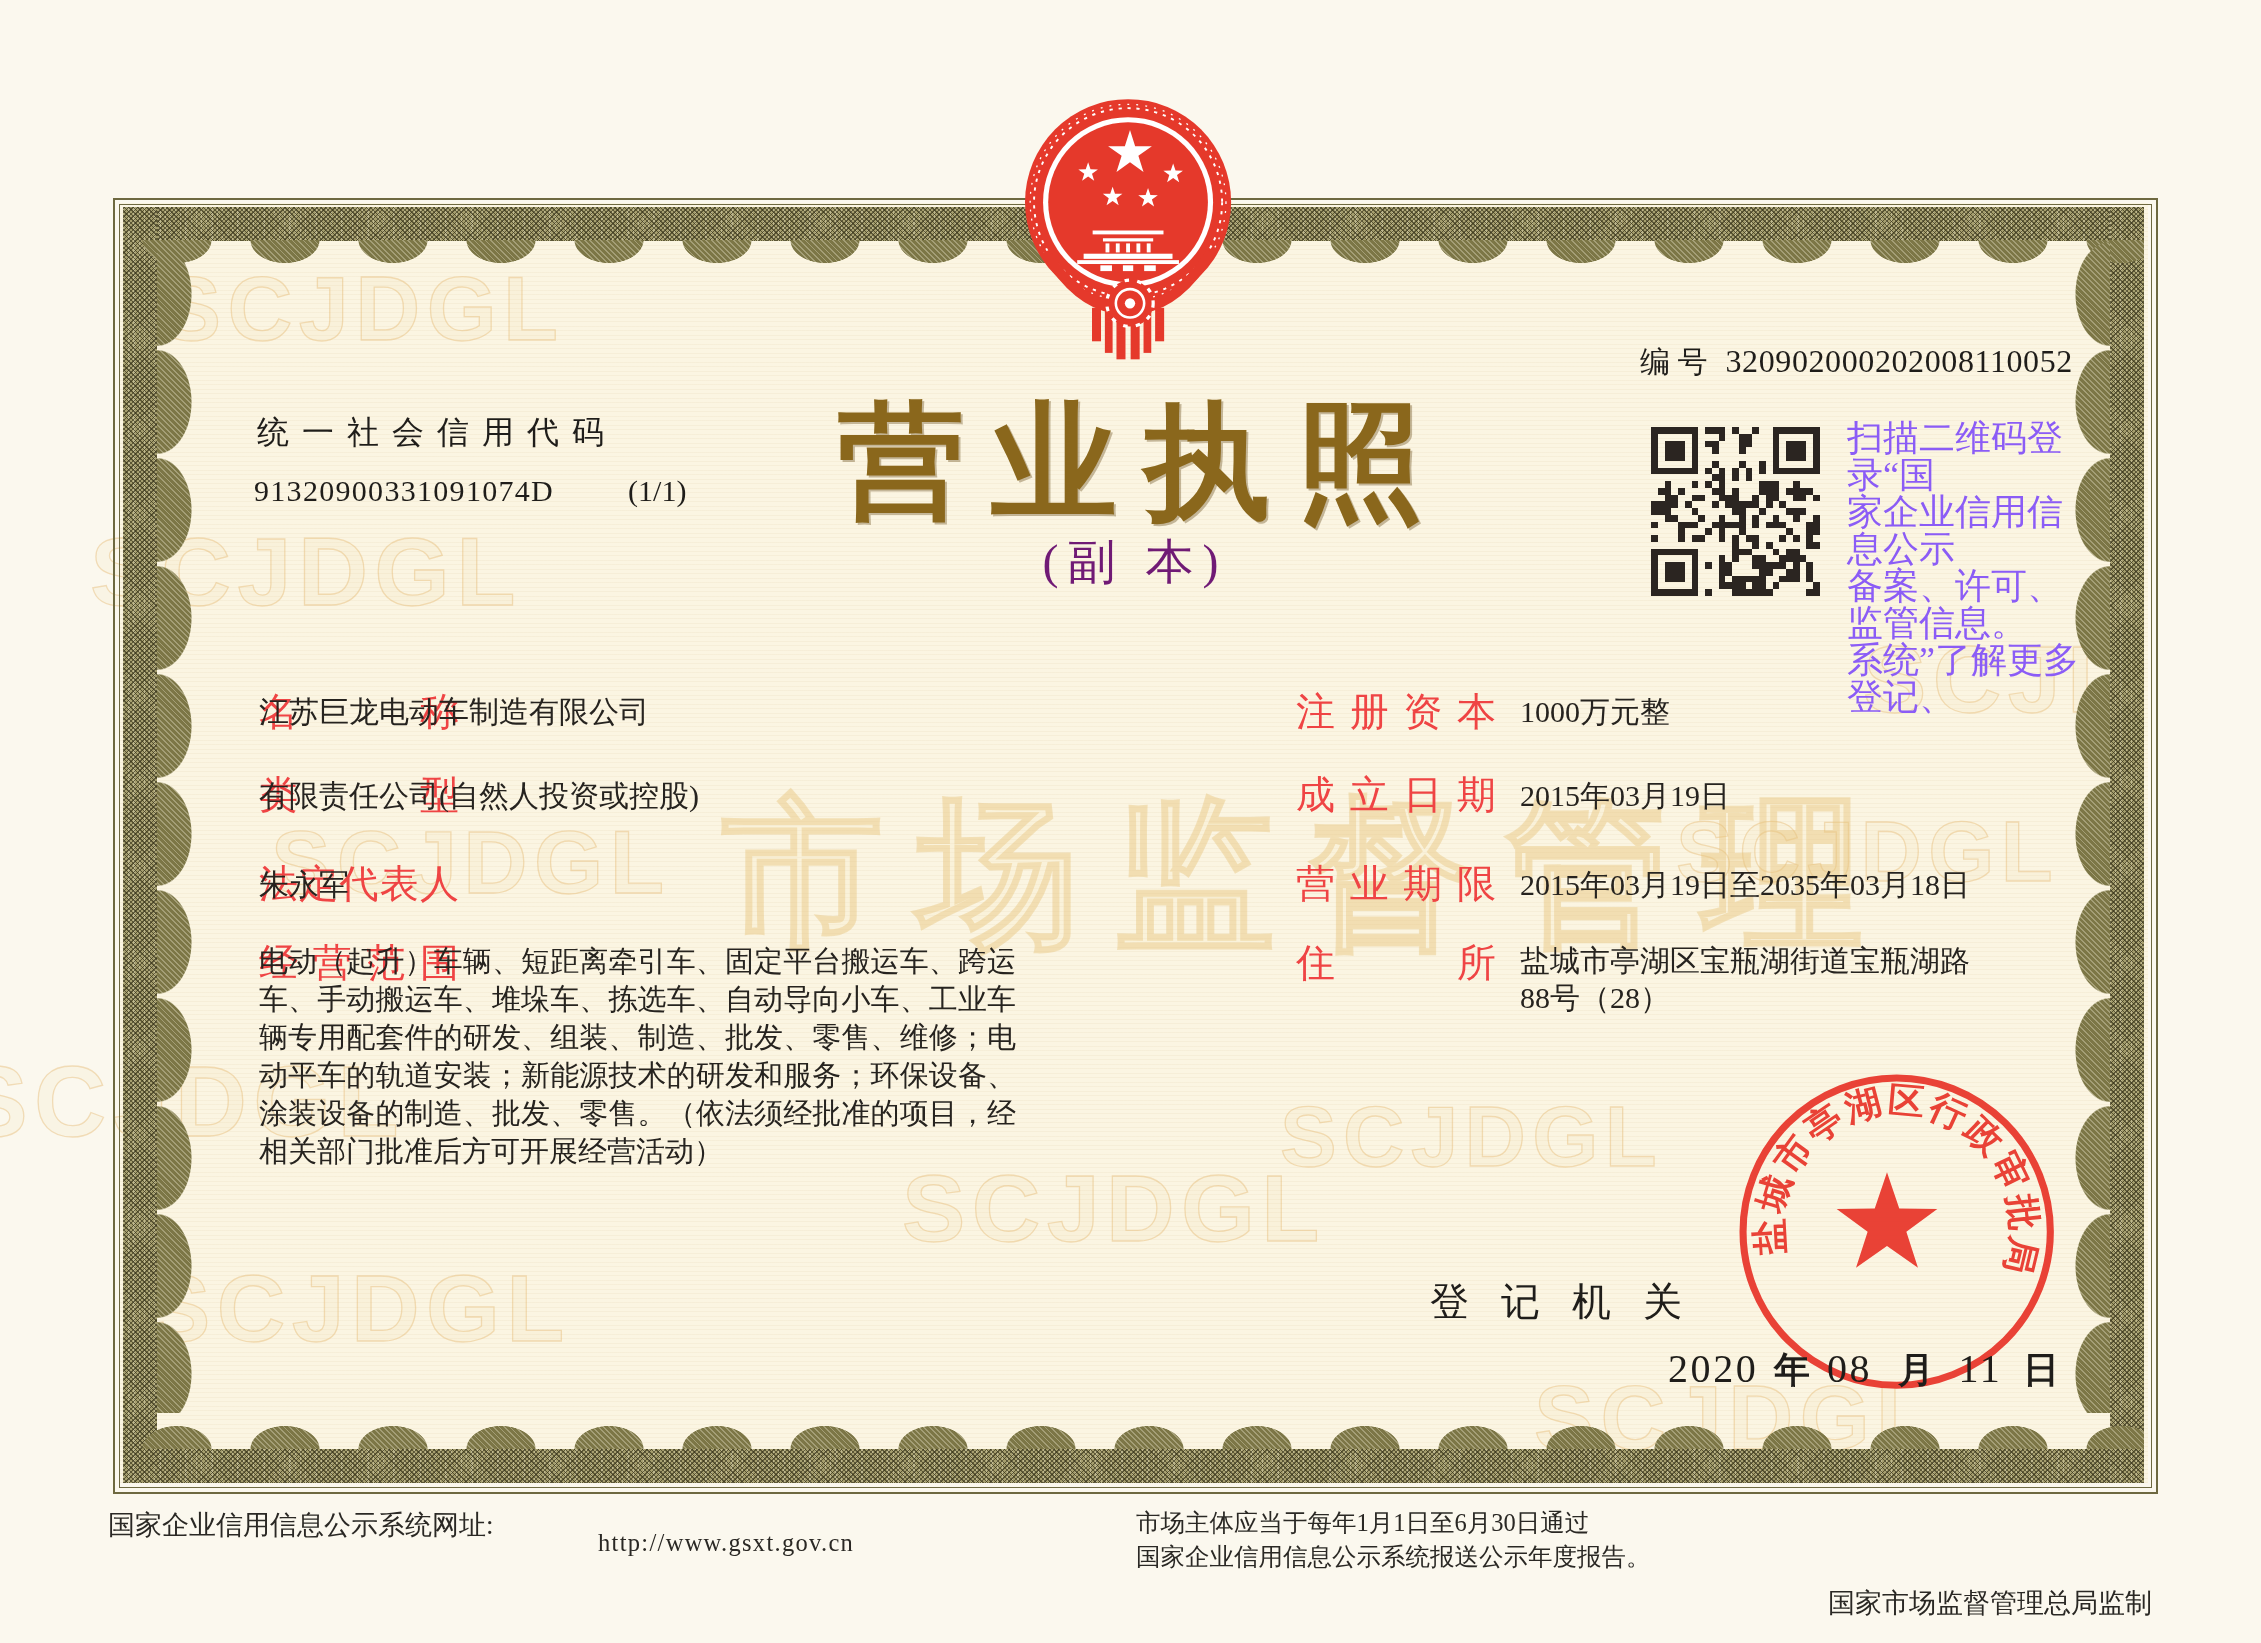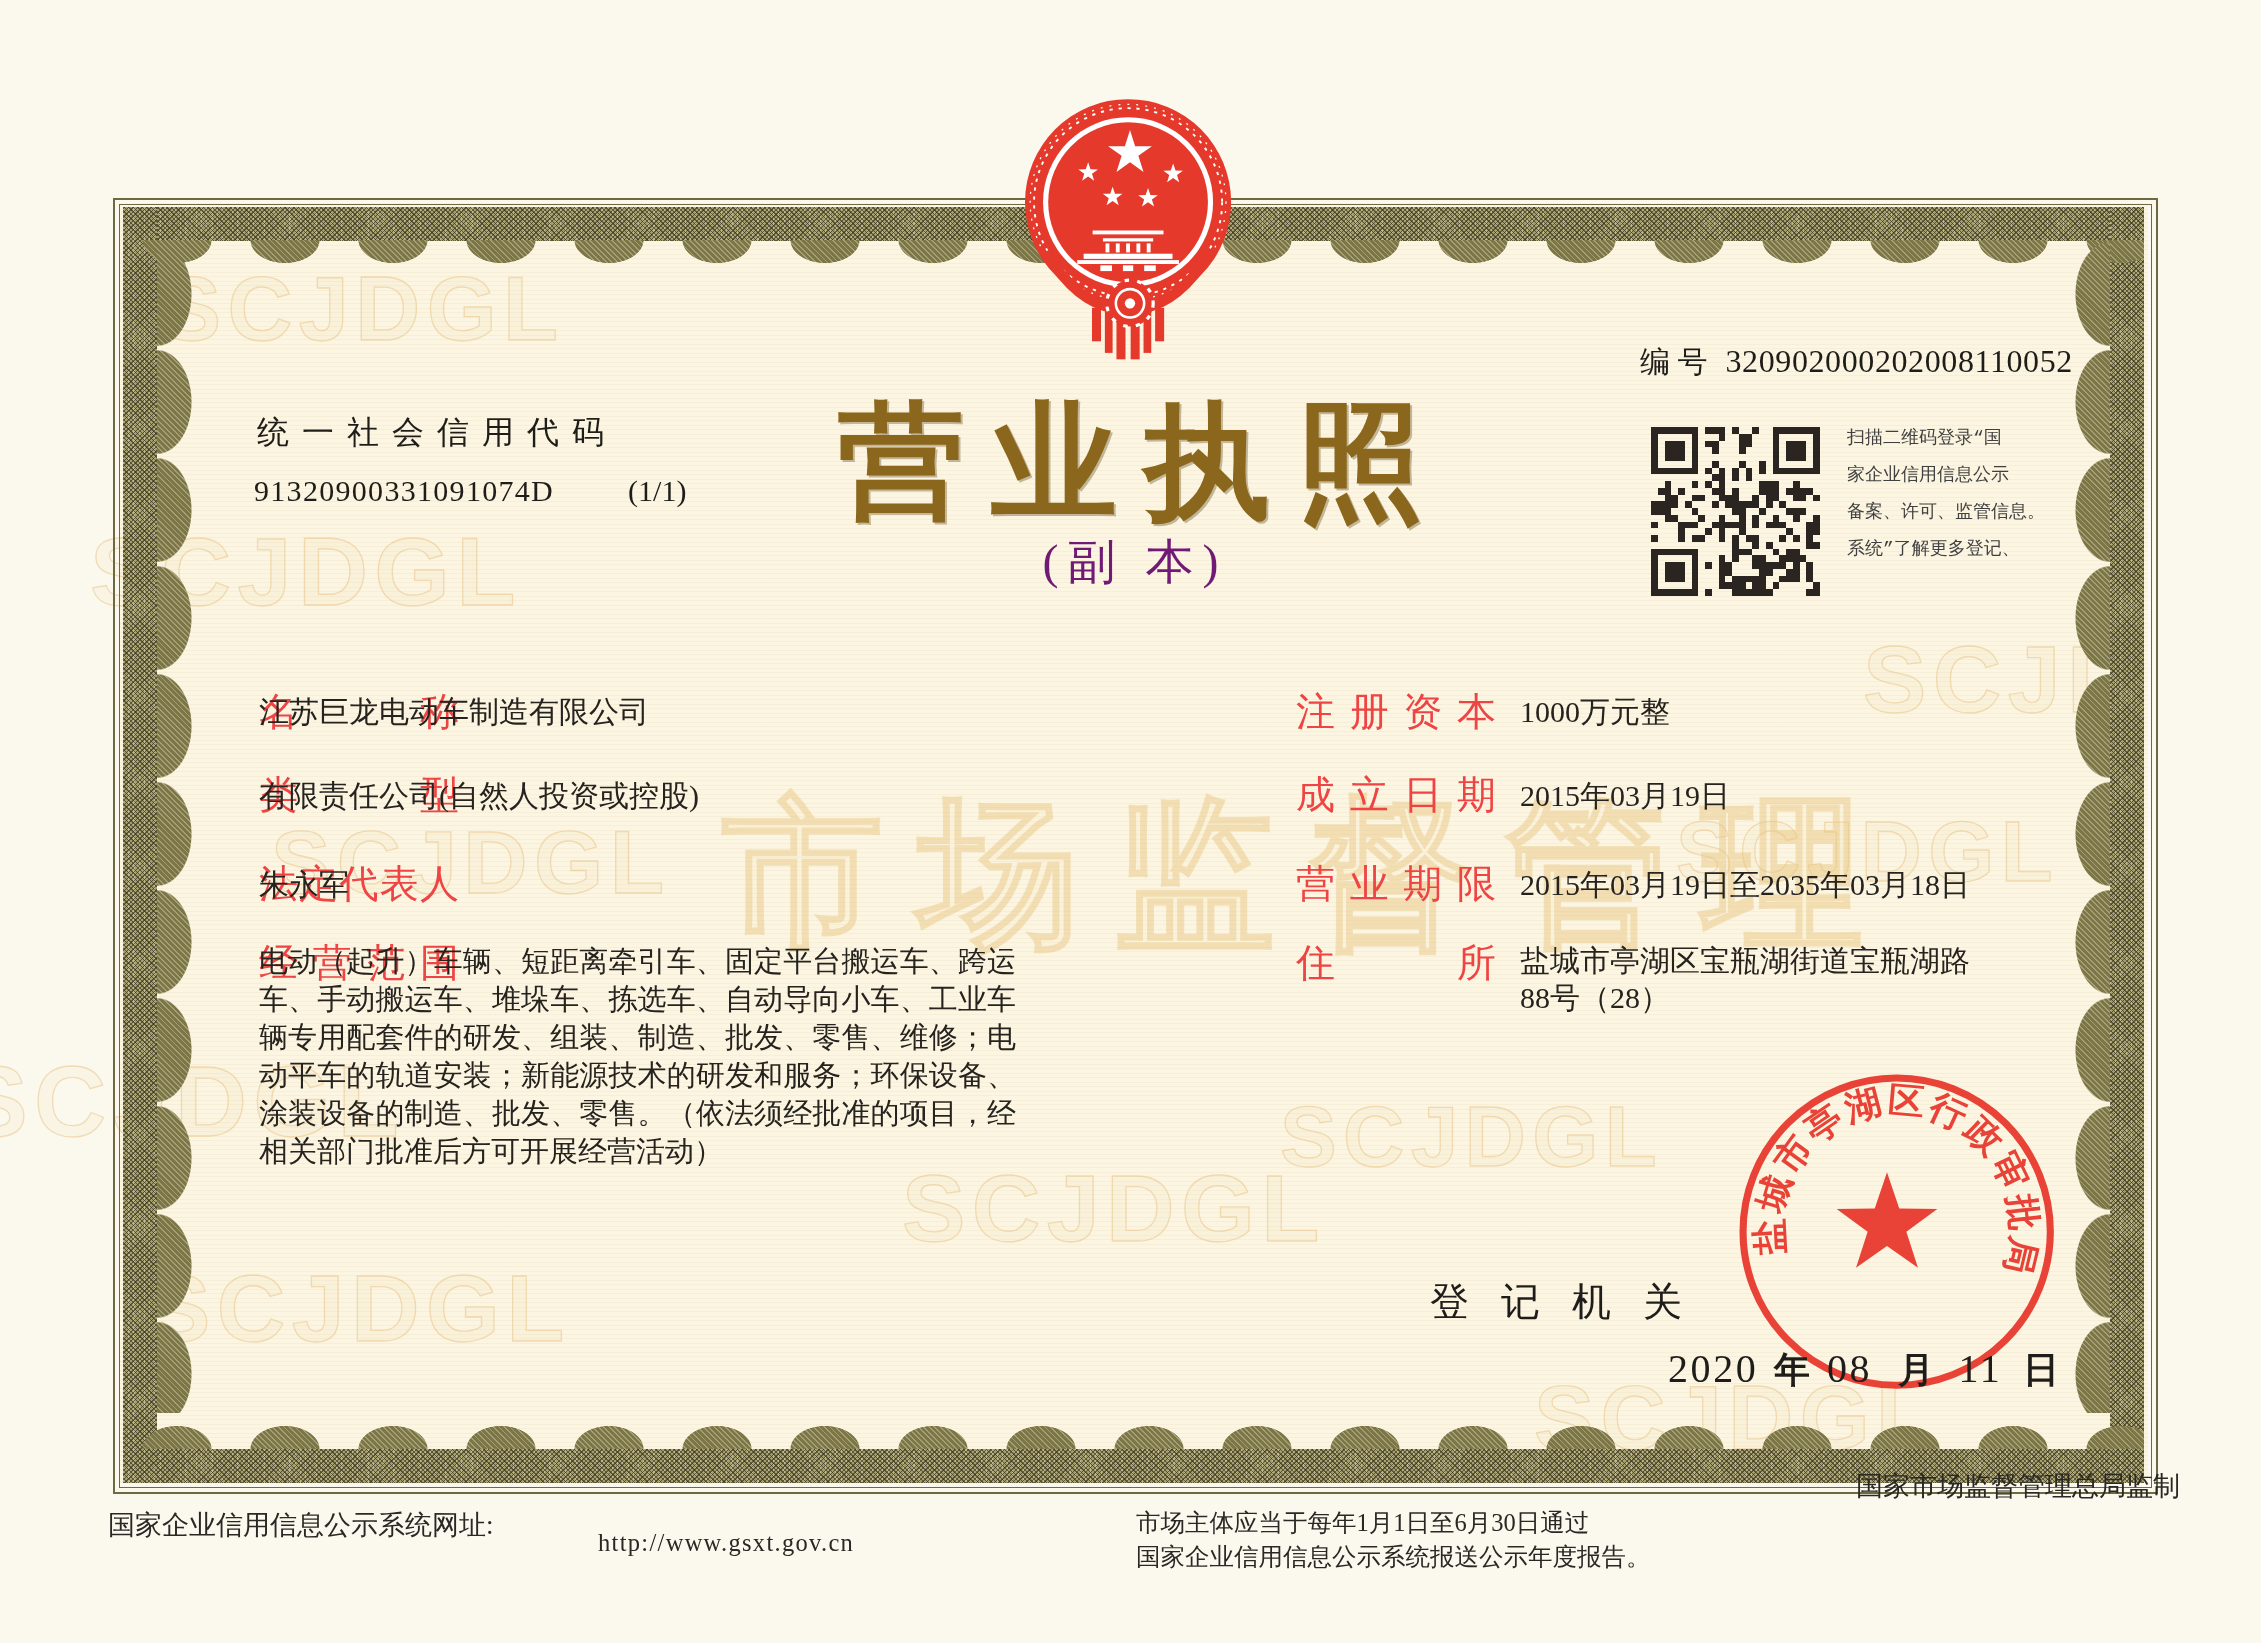--- a/index.html
+++ b/index.html
@@ -59,42 +59,42 @@
   .credit-value{position:absolute;left:254px;top:474px;font-size:30px;letter-spacing:1.3px;z-index:10;white-space:nowrap;}
   .credit-value .pg{margin-left:74px;letter-spacing:0;}
   .title{position:absolute;left:0;top:379px;width:2261px;text-align:center;z-index:10;
          font-size:126px;font-weight:bold;letter-spacing:27px;text-indent:27px;color:#8a671c;
          text-shadow:1.9px 1.9px 0 rgba(94,67,14,.35);}
   .subtitle{position:absolute;left:0;top:530px;width:2261px;text-align:center;z-index:10;
             font-size:48px;letter-spacing:9px;text-indent:9px;color:#701a75;}
   
   #qr-box{position:absolute;left:1651px;top:427px;width:169px;height:169px;z-index:10;}
   .qr-caption{position:absolute;left:1847px;top:420px;width:245px;z-index:10;
-              font-size:18px;line-height:37px;color:#404040;font-family:Liberation Mono, monospace;}
+              font-size:36px;line-height:37px;color:#8b5cf6;}
   
   .flabel{position:absolute;width:200px;font-size:39px;z-index:10;
           text-align:justify;text-align-last:justify;color:#ef4444;}
   .fvalue{position:absolute;font-size:30px;z-index:10;color:#26231f;}
   .lv{left:259px;} .rv{left:1520px;}
   .ll{left:259px;} .rl{left:1296px;}
   .scope{width:757px;line-height:38px;font-size:29px;text-align:justify;}
   .addr{width:477px;line-height:37px;font-size:30px;}
   
   .reg-label{position:absolute;left:1430px;top:1275px;font-size:39px;letter-spacing:32px;z-index:10;white-space:nowrap;}
   #seal{position:absolute;left:1734px;top:1069px;z-index:35;opacity:.93;}
   .date-row{position:absolute;left:1668px;top:1345px;z-index:40;display:flex;align-items:baseline;white-space:nowrap;}
   .date-row .n{font-size:40px;letter-spacing:2.6px;}
   .date-row .u{font-size:36px;font-weight:bold;font-family:"Liberation Sans","DejaVu Sans",sans-serif;}
   .g1{margin-left:15.5px;} .g2{margin-left:17px;} .g3{margin-left:26px;} .g4{margin-left:24.5px;} .g5{margin-left:20.6px;}
   
   .foot{position:absolute;z-index:10;color:#2a2824;}
   .foot-left-label{left:108px;top:1507px;font-size:27px;}
   .foot-left-url{left:598px;top:1529px;font-size:24.5px;letter-spacing:1.3px;}
   .foot-mid{left:1136px;top:1506px;font-size:24.5px;line-height:34px;}
-  .foot-right{left:1828px;top:1468px;font-size:27px;margin-left:28px;}
+  .foot-right{left:1828px;top:1585px;font-size:27px;}
   .emblem{position:absolute;left:1016px;top:81px;z-index:12;}
 </style>
 </head>
 <body>
 
 <div id="page">
   <div id="paper"></div>
 
   <span class="wm" style="left:161px;top:258px;font-size:90px;">SCJDGL</span>
   <span class="wm" style="left:90px;top:516px;font-size:97px;">SCJDGL</span>

